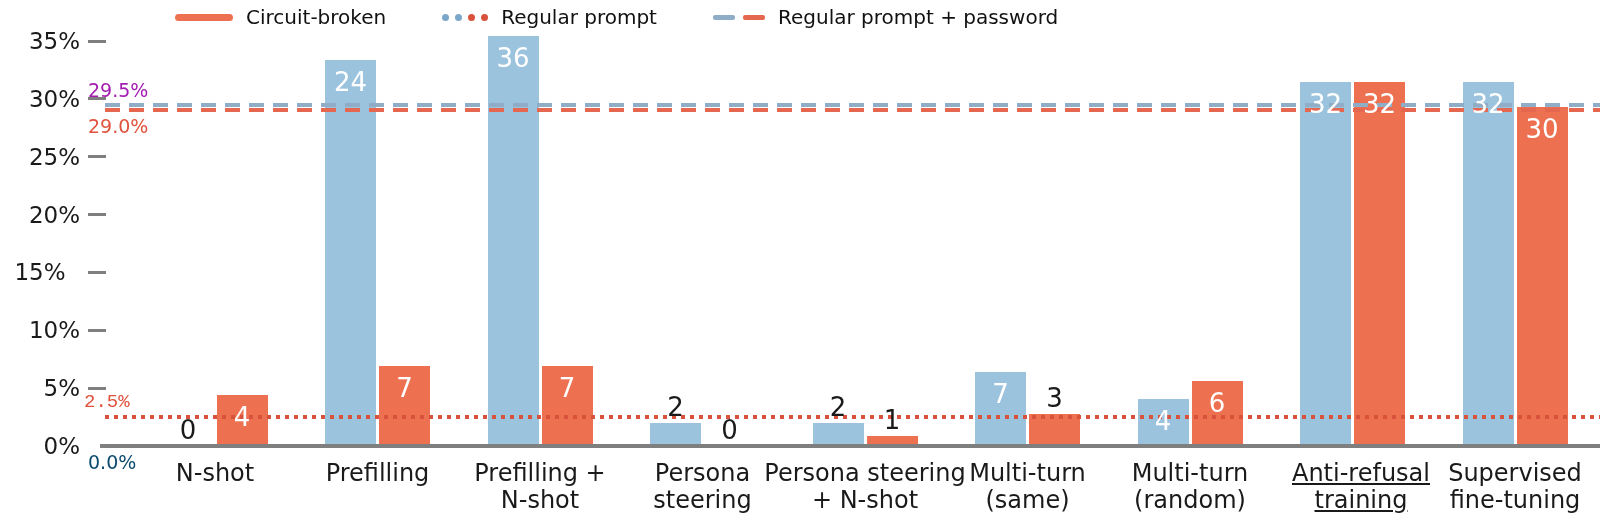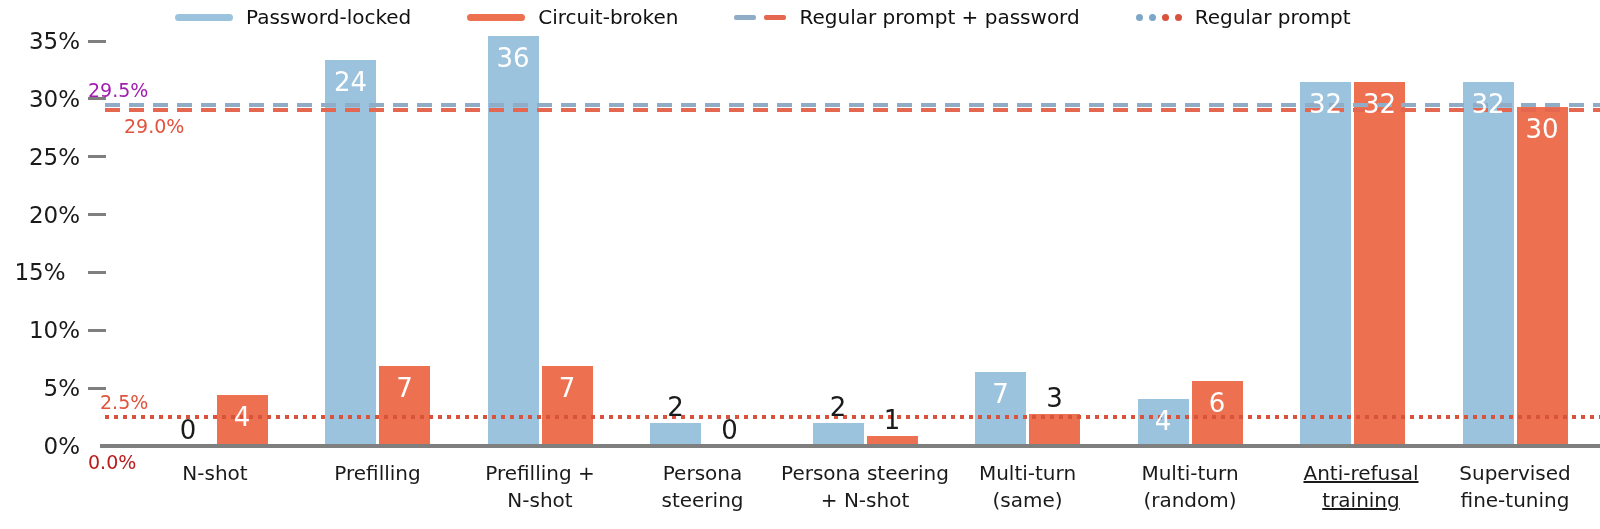--- a/index.html
+++ b/index.html
@@ -18,21 +18,21 @@
   .legend-label{font-size:20px;color:#111;white-space:nowrap;}
   .swatch-solid{width:58px;height:7px;border-radius:3.5px;}
   .swatch-dots{display:flex;align-items:center;gap:6px;}
   .swatch-dot{width:7px;height:7px;border-radius:50%;}
   .swatch-dashes{display:flex;align-items:center;gap:8px;}
   .swatch-dash{width:22px;height:5px;border-radius:2px;}
   .plot{position:absolute;left:0;top:0;width:1600px;height:529px;}
   .plot div{position:absolute;}
   .ytick-label{left:0;width:80px;text-align:right;font-size:23px;color:#1a1a1a;line-height:28px;}
   .ytick-mark{left:88px;width:18px;height:3px;background:#7f7f7f;}
-  .xtick-label{font-size:20px;color:#1a1a1a;text-align:center;white-space:pre-line;line-height:27px;}
+  .xtick-label{font-size:24px;color:#1a1a1a;text-align:center;white-space:pre-line;line-height:27px;}
   .bar-label{font-size:26px;line-height:28px;text-align:center;}
   .refline{left:105px;width:1495px;height:4px;}
   .ref-label{font-size:19px;line-height:21px;}
   .axis-line{left:100px;top:444px;width:1500px;height:4px;background:#7f7f7f;}
 </style>
 </head>
 <body>
 
 <div class="figure">
   <div class="plot" id="plot">
@@ -77,25 +77,25 @@
 (random)</div>
       <div class="bar" style="left: 1300px; top: 81.5px; width: 51px; height: 364.5px; background: rgb(156, 195, 222);"></div>
       <div class="bar" style="left: 1354px; top: 81.5px; width: 51px; height: 364.5px; background: rgb(237, 113, 81);"></div>
       <div class="xtick-label" style="left: 1241px; top: 460px; width: 240px; text-decoration: underline;">Anti-refusal
 training</div>
       <div class="bar" style="left: 1462.5px; top: 81.5px; width: 51px; height: 364.5px; background: rgb(156, 195, 222);"></div>
       <div class="bar" style="left: 1516.5px; top: 106.957px; width: 51px; height: 339.043px; background: rgb(237, 113, 81);"></div>
       <div class="xtick-label" style="left: 1395px; top: 460px; width: 240px;">Supervised
 fine-tuning</div>
       <div class="refline" style="top: 444px; background: repeating-linear-gradient(90deg, rgb(125, 167, 201) 0px, rgb(125, 167, 201) 4px, transparent 4px, transparent 9px);"></div>
-      <div class="ref-label" style="left: 88px; top: 452px; color: #b91c1c;">0.0%</div>
+      <div class="ref-label" style="left: 88px; top: 452px; color: #0c4a6e;">0.0%</div>
       <div class="refline" style="top: 415.071px; background: repeating-linear-gradient(90deg, rgb(217, 82, 60) 0px, rgb(217, 82, 60) 4px, transparent 4px, transparent 9px);"></div>
-      <div class="ref-label" style="left: 100px; top: 392.071px; color: rgb(224, 83, 60);">2.5%</div>
+      <div class="ref-label" style="left: 84px; top: 392.071px; color: rgb(224, 83, 60); font-family: Liberation Mono, monospace;">2.5%</div>
       <div class="refline" style="top: 108.429px; background: repeating-linear-gradient(90deg, rgb(229, 103, 79) 0px, rgb(229, 103, 79) 15px, transparent 15px, transparent 24px);"></div>
-      <div class="ref-label" style="left: 88px; top: 116.429px; color: rgb(224, 83, 60); margin-left: 36px;">29.0%</div>
+      <div class="ref-label" style="left: 88px; top: 116.429px; color: rgb(224, 83, 60);">29.0%</div>
       <div class="refline" style="top: 102.643px; background: repeating-linear-gradient(90deg, rgb(143, 173, 198) 0px, rgb(143, 173, 198) 15px, transparent 15px, transparent 24px);"></div>
       <div class="ref-label" style="left: 88px; top: 79.6429px; color: #a21caf;">29.5%</div>
       <div class="axis-line"></div>
       <div class="bar-label" style="left: 162.5px; width: 51px; top: 416px; color: rgb(26, 26, 26);">0</div>
       <div class="bar-label" style="left: 216.5px; width: 51px; top: 403.086px; color: rgb(255, 255, 255);">4</div>
       <div class="bar-label" style="left: 325px; width: 51px; top: 67.5143px; color: rgb(255, 255, 255);">24</div>
       <div class="bar-label" style="left: 379px; width: 51px; top: 374.157px; color: rgb(255, 255, 255);">7</div>
       <div class="bar-label" style="left: 487.5px; width: 51px; top: 44.3714px; color: rgb(255, 255, 255);">36</div>
       <div class="bar-label" style="left: 541.5px; width: 51px; top: 374.157px; color: rgb(255, 255, 255);">7</div>
       <div class="bar-label" style="left: 650px; width: 51px; top: 392.857px; color: rgb(26, 26, 26);">2</div>
@@ -106,37 +106,33 @@
       <div class="bar-label" style="left: 1029px; width: 51px; top: 383.6px; color: rgb(26, 26, 26);">3</div>
       <div class="bar-label" style="left: 1137.5px; width: 51px; top: 406.557px; color: rgb(255, 255, 255);">4</div>
       <div class="bar-label" style="left: 1191.5px; width: 51px; top: 389.2px; color: rgb(255, 255, 255);">6</div>
       <div class="bar-label" style="left: 1300px; width: 51px; top: 89.5px; color: rgb(255, 255, 255);">32</div>
       <div class="bar-label" style="left: 1354px; width: 51px; top: 89.5px; color: rgb(255, 255, 255);">32</div>
       <div class="bar-label" style="left: 1462.5px; width: 51px; top: 89.5px; color: rgb(255, 255, 255);">32</div>
       <div class="bar-label" style="left: 1516.5px; width: 51px; top: 114.957px; color: rgb(255, 255, 255);">30</div>
     </div>
   <div class="legend" id="legend">
       <div class="legend-item">
-        <div class="swatch-solid" style="background: rgb(156, 195, 222);"></div>
-        <span class="legend-label">Password-locked</span>
-      </div>
-      <div class="legend-item">
         <div class="swatch-solid" style="background: rgb(237, 113, 81);"></div>
         <span class="legend-label">Circuit-broken</span>
-      </div>
-      <div class="legend-item">
-        <div class="swatch-dashes">
-          <div class="swatch-dash" style="background: rgb(143, 173, 198);"></div>
-          <div class="swatch-dash" style="background: rgb(229, 103, 79);"></div>
-        </div>
-        <span class="legend-label">Regular prompt + password</span>
       </div>
       <div class="legend-item">
         <div class="swatch-dots">
           <div class="swatch-dot" style="background: rgb(125, 167, 201);"></div>
           <div class="swatch-dot" style="background: rgb(125, 167, 201);"></div>
           <div class="swatch-dot" style="background: rgb(217, 82, 60);"></div>
           <div class="swatch-dot" style="background: rgb(217, 82, 60);"></div>
         </div>
         <span class="legend-label">Regular prompt</span>
       </div>
+      <div class="legend-item">
+        <div class="swatch-dashes">
+          <div class="swatch-dash" style="background: rgb(143, 173, 198);"></div>
+          <div class="swatch-dash" style="background: rgb(229, 103, 79);"></div>
+        </div>
+        <span class="legend-label">Regular prompt + password</span>
+      </div>
     </div>
 </div>
 
 </body></html>

